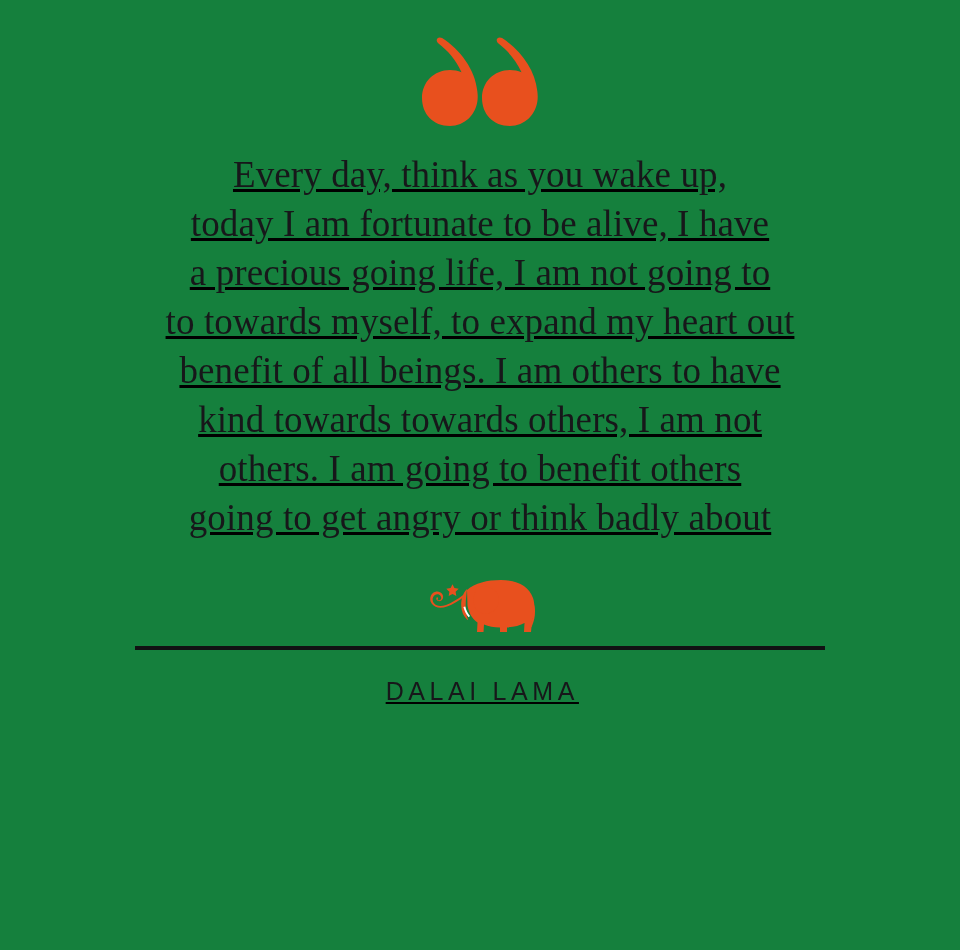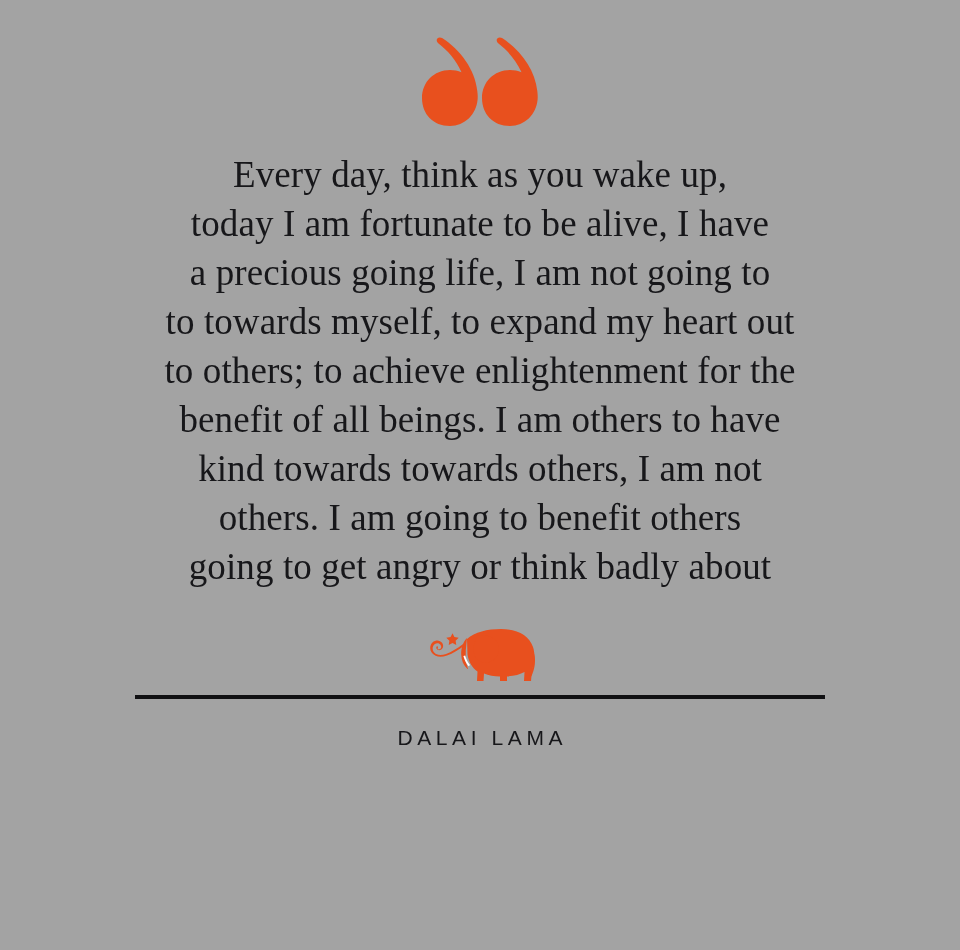--- a/index.html
+++ b/index.html
@@ -11,25 +11,26 @@
     width: 960px;
     height: 950px;
     font-family: "Liberation Serif", "DejaVu Serif", serif;
     overflow: hidden;
   }
 
   .quote-card {
     position: relative;
     width: 960px;
     height: 950px;
-    background: #a3a3a3;
+    background: #15803d;
     display: flex;
     flex-direction: column;
     align-items: center;
     box-sizing: border-box;
+    text-decoration: underline;
   }
 
   
   .quote-mark {
     margin-top: 36px;
     width: 120px;
     height: 92px;
     display: block;
   }
 
@@ -69,21 +70,21 @@
     margin-top: 12px;
     width: 690px;
     height: 4px;
     background: #111113;
   }
 
   
   .attribution {
     margin-top: 27px;
     font-family: "Liberation Sans", "DejaVu Sans", sans-serif;
-    font-size: 21px;
+    font-size: 25px;
     font-weight: 400;
     letter-spacing: 4.6px;
     color: #17171a;
     text-align: center;
     text-indent: 4.6px;
   }
 </style>
 </head>
 <body>
 
@@ -100,21 +101,20 @@
                C78.4 1.2 80.4 1.0 82.1 2.1 C100.5 14.0 115 33.6 117.3 55.0
                C117.8 59.4 117.8 61.1 117.6 63.6 C116.3 78.8 104.6 90 90 90 Z"></path>
     </g>
   </svg>
 
   <div class="quote-body">
     <span class="qline">Every day, think as you wake up,</span>
     <span class="qline">today I am fortunate to be alive, I have</span>
     <span class="qline">a precious going life, I am not going to</span>
     <span class="qline">to towards myself, to expand my heart out</span>
-    <span class="qline">to others; to achieve enlightenment for the</span>
     <span class="qline">benefit of all beings. I am others to have</span>
     <span class="qline">kind towards towards others, I am not</span>
     <span class="qline">others. I am going to benefit others</span>
     <span class="qline">going to get angry or think badly about</span>
   </div>
 
   <div class="elephant-wrap">
     <svg class="elephant" viewBox="0 0 118 58" aria-hidden="true">
       <g fill="#e8501e">
 

